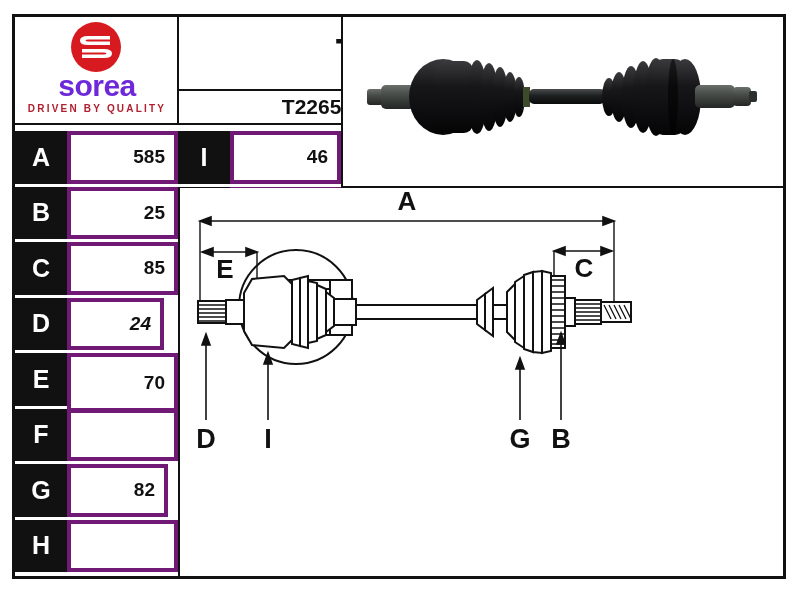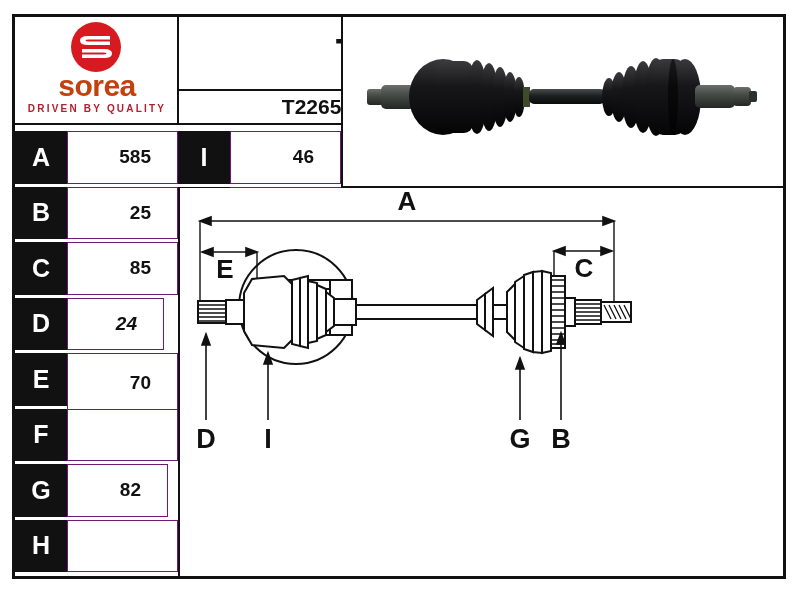--- a/index.html
+++ b/index.html
@@ -53,21 +53,21 @@
   }
   #brand-name {
     position: absolute;
     left: 0;
     top: 54px;
     width: 164px;
     text-align: center;
     font-size: 30px;
     font-weight: bold;
     letter-spacing: -0.5px;
-    color: #c2410c;
+    color: #6d28d9;
     line-height: 1;
   }
   #brand-tagline {
     position: absolute;
     left: 0;
     top: 86px;
     width: 164px;
     text-align: center;
     font-size: 10px;
     font-weight: bold;
@@ -152,26 +152,26 @@
     color: #ffffff;
     display: flex;
     align-items: center;
     justify-content: center;
     font-size: 25px;
     font-weight: bold;
   }
   .tbl-val {
     position: absolute;
     background: #ffffff;
-    border: 1px solid #701a75;
+    border: 4px solid #701a75;
     box-sizing: border-box;
     display: flex;
     align-items: center;
     justify-content: flex-end;
-    padding-right: 26px;
+    padding-right: 9px;
     font-size: 19px;
     font-weight: bold;
     color: #111111;
   }
 
   
   #photo-panel {
     position: absolute;
     left: 326px;
     top: 0;

